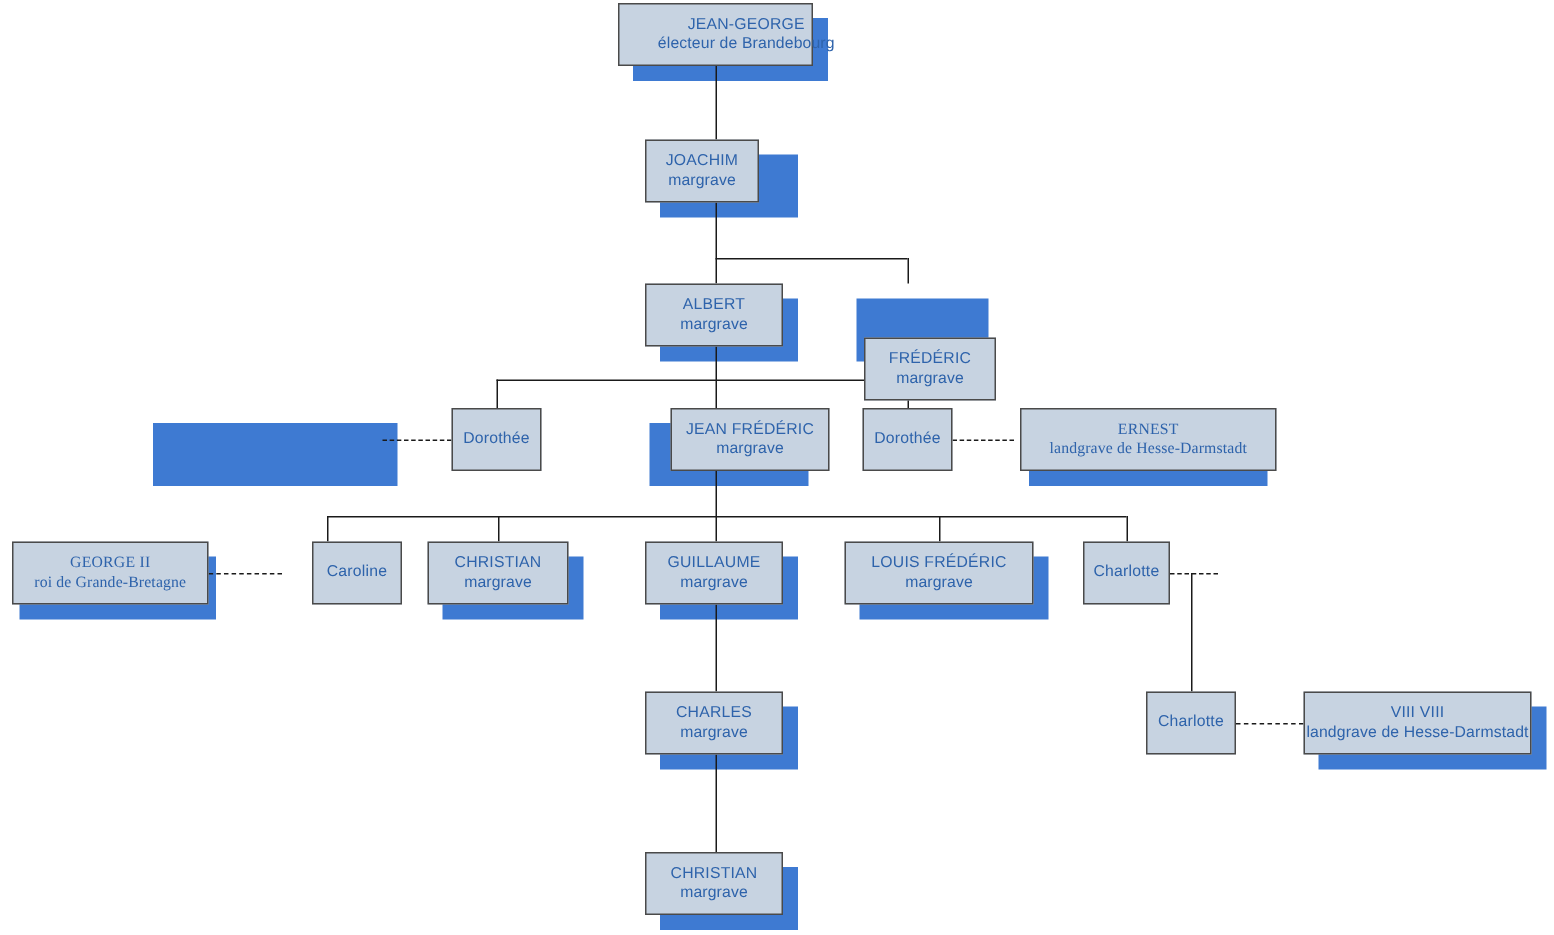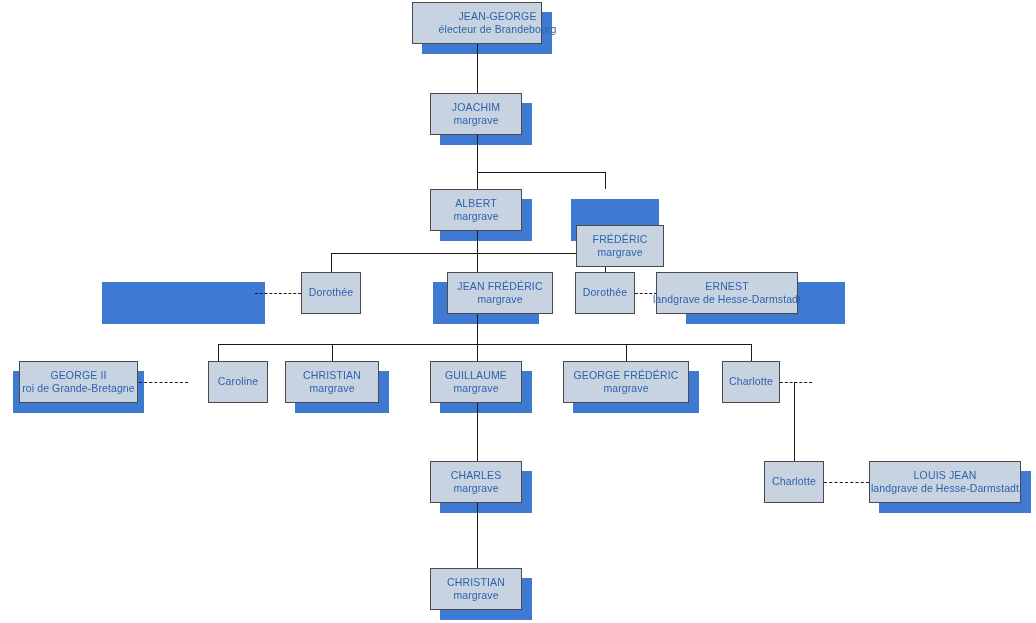--- a/index.html
+++ b/index.html
@@ -111,21 +111,21 @@
     <div class="hline" style="left: 218px; top: 344px; width: 533px;"></div>
     <div class="dash" style="left: 255px; top: 293px; width: 46px;"></div>
     <div class="dash" style="left: 635px; top: 293px; width: 41px;"></div>
     <div class="dash" style="left: 134px; top: 382px; width: 54px;"></div>
     <div class="dash" style="left: 780px; top: 382px; width: 32px;"></div>
     <div class="dash" style="left: 824px; top: 482px; width: 45px;"></div>
     <div class="node" style="left: 412px; top: 2px; width: 130px; height: 42px; padding-left: 44px;">
       <div class="l1">JEAN-GEORGE</div>
       <div class="l2">électeur de Brandebourg</div>
     </div>
-    <div class="node" style="left: 430px; top: 93px; width: 92px; height: 42px;">
+    <div class="node" style="left: 430px; top: 93px; width: 76px; height: 42px;">
       <div class="l1">JOACHIM</div>
       <div class="l2">margrave</div>
     </div>
     <div class="node" style="left: 430px; top: 189px; width: 92px; height: 42px;">
       <div class="l1">ALBERT</div>
       <div class="l2">margrave</div>
     </div>
     <div class="node" style="left: 576px; top: 189px; width: 88px; height: 42px; margin-top: 36px;">
       <div class="l1">FRÉDÉRIC</div>
       <div class="l2">margrave</div>
@@ -133,54 +133,54 @@
     <div class="node single" style="left: 301px; top: 272px; width: 60px; height: 42px;">
       <div class="l1">Dorothée</div>
     </div>
     <div class="node" style="left: 423px; top: 272px; width: 106px; height: 42px; margin-left: 24px;">
       <div class="l1">JEAN FRÉDÉRIC</div>
       <div class="l2">margrave</div>
     </div>
     <div class="node single" style="left: 575px; top: 272px; width: 60px; height: 42px;">
       <div class="l1">Dorothée</div>
     </div>
-    <div class="node" style="left: 656px; top: 272px; width: 142px; height: 42px;">
+    <div class="node" style="left: 680px; top: 272px; width: 171px; height: 42px; font-family: Liberation Serif, serif;">
       <div class="l1">ERNEST</div>
       <div class="l2">landgrave de Hesse-Darmstadt</div>
     </div>
-    <div class="node" style="left: 19px; top: 361px; width: 119px; height: 42px;">
+    <div class="node" style="left: 8px; top: 361px; width: 131px; height: 42px; font-family: Liberation Serif, serif;">
       <div class="l1">GEORGE II</div>
       <div class="l2">roi de Grande-Bretagne</div>
     </div>
     <div class="node single" style="left: 188px; top: 361px; width: 60px; height: 42px; margin-left: 20px;">
       <div class="l1">Caroline</div>
     </div>
     <div class="node" style="left: 285px; top: 361px; width: 94px; height: 42px;">
       <div class="l1">CHRISTIAN</div>
       <div class="l2">margrave</div>
     </div>
     <div class="node" style="left: 430px; top: 361px; width: 92px; height: 42px;">
       <div class="l1">GUILLAUME</div>
       <div class="l2">margrave</div>
     </div>
     <div class="node" style="left: 563px; top: 361px; width: 126px; height: 42px;">
-      <div class="l1">GEORGE FRÉDÉRIC</div>
+      <div class="l1">LOUIS FRÉDÉRIC</div>
       <div class="l2">margrave</div>
     </div>
     <div class="node single" style="left: 722px; top: 361px; width: 58px; height: 42px;">
       <div class="l1">Charlotte</div>
     </div>
     <div class="node" style="left: 430px; top: 461px; width: 92px; height: 42px;">
       <div class="l1">CHARLES</div>
       <div class="l2">margrave</div>
     </div>
     <div class="node single" style="left: 764px; top: 461px; width: 60px; height: 42px;">
       <div class="l1">Charlotte</div>
     </div>
     <div class="node" style="left: 869px; top: 461px; width: 152px; height: 42px;">
-      <div class="l1">LOUIS JEAN</div>
+      <div class="l1">VIII VIII</div>
       <div class="l2">landgrave de Hesse-Darmstadt</div>
     </div>
     <div class="node" style="left: 430px; top: 568px; width: 92px; height: 42px;">
       <div class="l1">CHRISTIAN</div>
       <div class="l2">margrave</div>
     </div>
   </div>
 
 </body></html>

